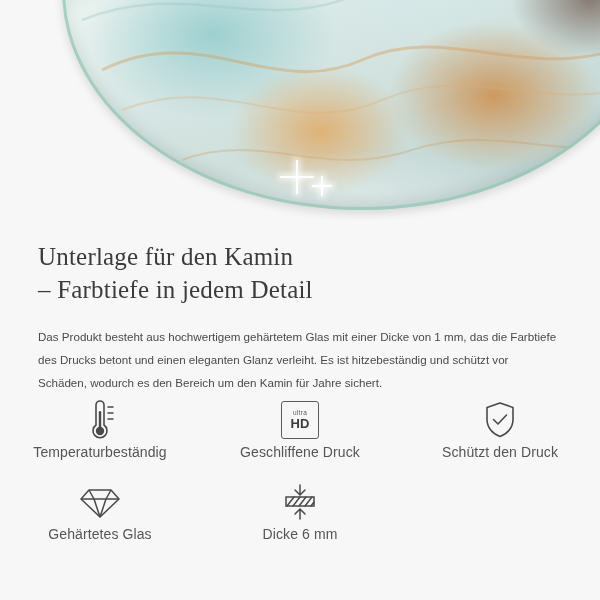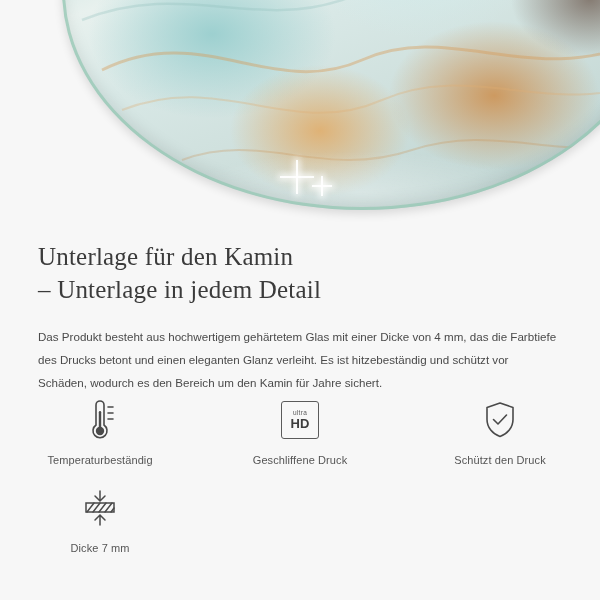--- a/index.html
+++ b/index.html
@@ -143,22 +143,21 @@
     align-items: center;
     justify-content: flex-start;
   }
   .feature-icon {
     height: 48px;
     display: flex;
     align-items: center;
     justify-content: center;
   }
   .feature-label {
-    margin-top: 10px;
-    font-size: 11px;
+    font-size: 14px;
     color: #555555;
     text-align: center;
     letter-spacing: 0.1px;
   }
   .ultrahd-box {
     width: 36px;
     height: 36px;
     border: 1.6px solid #5a5a5a;
     border-radius: 3px;
     display: flex;
@@ -197,23 +196,23 @@
       </svg>
     </div>
     <div class="disc-edge"></div>
     <div class="sparkle s1"></div>
     <div class="sparkle s2"></div>
   </div>
 
   <div class="content">
     <h1 class="headline">
       <span>Unterlage für den Kamin</span>
-      <span class="line2">– Unterlage in jedem Detail</span>
+      <span class="line2">– Farbtiefe in jedem Detail</span>
     </h1>
-    <p class="paragraph">Das Produkt besteht aus hochwertigem gehärtetem Glas mit einer Dicke von 4 mm, das die Farbtiefe des Drucks betont und einen eleganten Glanz verleiht. Es ist hitzebeständig und schützt vor Schäden, wodurch es den Bereich um den Kamin für Jahre sichert.</p>
+    <p class="paragraph">Das Produkt besteht aus hochwertigem gehärtetem Glas mit einer Dicke von 1 mm, das die Farbtiefe des Drucks betont und einen eleganten Glanz verleiht. Es ist hitzebeständig und schützt vor Schäden, wodurch es den Bereich um den Kamin für Jahre sichert.</p>
   </div>
 
   <div class="features">
 
     <div class="feature">
       <div class="feature-icon">
         <svg width="44" height="46" viewBox="0 0 44 46" fill="none" stroke="#4a4a4a" stroke-width="1.6" stroke-linecap="round">
           <path d="M18 8a4 4 0 0 1 8 0v20a7 7 0 1 1-8 0V8z"></path>
           <circle cx="22" cy="34" r="4.2" fill="#4a4a4a" stroke="none"></circle>
           <rect x="20.8" y="14" width="2.4" height="17" rx="1.2" fill="#4a4a4a" stroke="none"></rect>
@@ -236,28 +235,37 @@
     <div class="feature">
       <div class="feature-icon">
         <svg width="40" height="44" viewBox="0 0 40 44" fill="none" stroke="#4a4a4a" stroke-width="1.6" stroke-linejoin="round" stroke-linecap="round">
           <path d="M20 5l13 4.5v12c0 8-5.6 14.5-13 17-7.4-2.5-13-9-13-17v-12L20 5z"></path>
           <path d="M13.5 21.5l4.5 4.5 8.5-9"></path>
         </svg>
       </div>
       <div class="feature-label">Schützt den Druck</div>
     </div>
 
+    <div class="feature">
+      <div class="feature-icon">
+        <svg width="44" height="40" viewBox="0 0 44 40" fill="none" stroke="#4a4a4a" stroke-width="1.5" stroke-linejoin="round">
+          <path d="M11 8h22l8 9-19 18L3 17l8-9z"></path>
+          <path d="M3 17h38M11 8l5 9M33 8l-5 9M16 17l6 18M28 17l-6 18"></path>
+        </svg>
+      </div>
+      <div class="feature-label">Gehärtetes Glas</div>
+    </div>
 
 
     <div class="feature">
       <div class="feature-icon">
         <svg width="44" height="42" viewBox="0 0 44 42" fill="none" stroke="#4a4a4a" stroke-width="1.5" stroke-linecap="round">
           <path d="M22 4v8M17 9l5 5 5-5"></path>
           <rect x="8" y="16" width="28" height="9"></rect>
           <path d="M9 25l7-9M15 25l7-9M21 25l7-9M27 25l7-9M33 25l3-4"></path>
           <path d="M22 38v-8M17 33l5-5 5 5"></path>
         </svg>
       </div>
-      <div class="feature-label">Dicke 7 mm</div>
+      <div class="feature-label">Dicke 6 mm</div>
     </div>
 
   </div>
 </div>
 
 </body></html>

